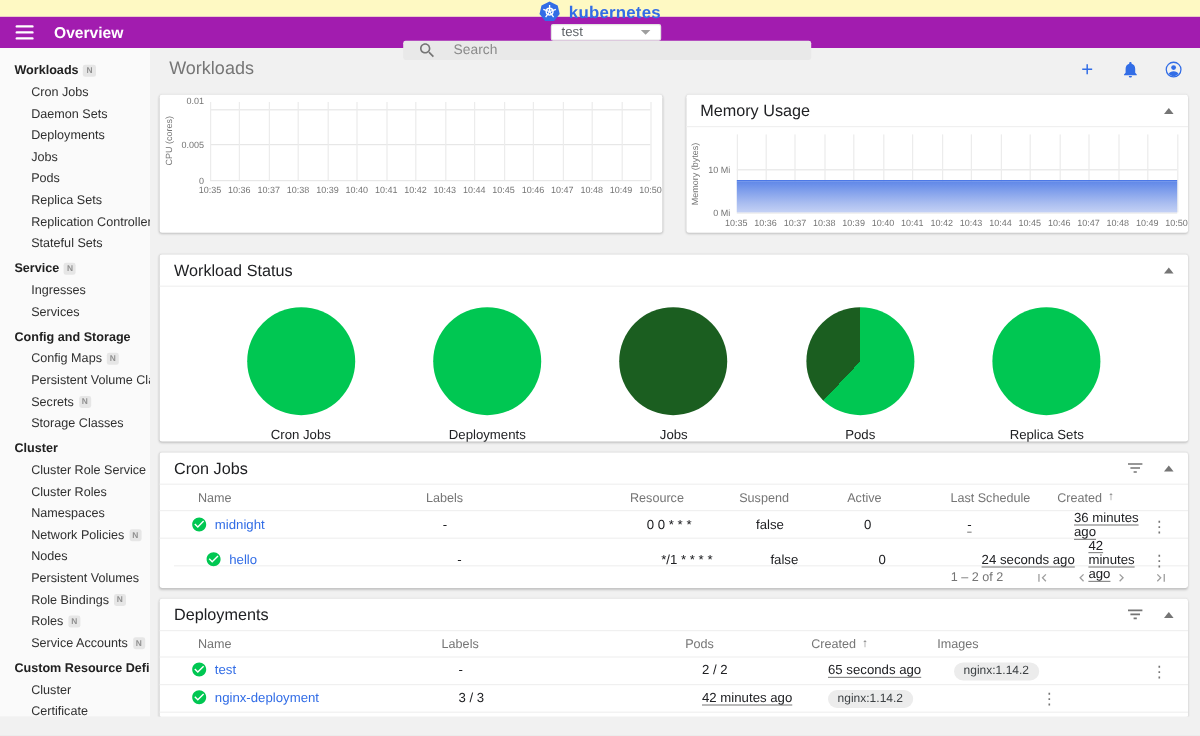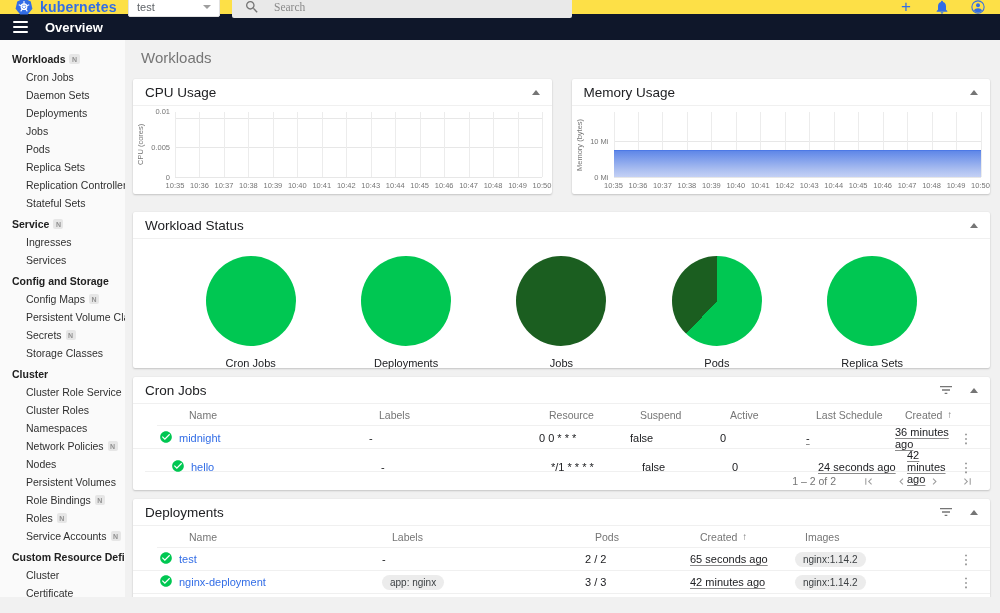--- a/index.html
+++ b/index.html
@@ -2,36 +2,36 @@
 <html><head>
 <meta charset="utf-8">
 <style>
   * { margin:0; padding:0; box-sizing:border-box; }
   html,body { background:#e8e8e8; }
   .app {
     position:relative; width:1000px; height:613px; overflow:hidden;
     background:#f1f1f1; font-family:"Liberation Sans", sans-serif;
   }
   
-  .top-header { height:14px; background:#fde047; display:flex; align-items:center; padding:0 14px; }
+  .top-header { height:14px; background:#fef9c3; display:flex; align-items:center; padding:0 14px;flex-direction:column; }
   .logo { display:flex; align-items:center; gap:6px; width:104px; flex:none; }
   .logo-text { font-size:14px; font-weight:bold; color:#326de6; letter-spacing:.2px; }
   .ns-select { margin-left:10px; width:92px; height:20px; border:1px solid #e2e2e2; border-radius:2px;
     background:#fff; display:flex; align-items:center; padding:0 8px; font-size:11px; color:#5f6368; cursor:pointer; }
   .ns-caret { margin-left:auto; width:0; height:0; border-left:4px solid transparent; border-right:4px solid transparent; border-top:4px solid #9e9e9e; }
   .searchbar { margin-left:12px; width:340px; height:22px; background:#e9e9e9; border-radius:2px;
     display:flex; align-items:center; padding:0 12px; gap:14px; }
   .searchbar input { flex:1; border:none; background:transparent; outline:none; font-size:11.5px; color:#333;
-    font-family:Liberation Serif, serif; }
+    font-family:Liberation Sans, sans-serif; }
   .searchbar input::placeholder { color:#8a8a8a; }
   .header-icons { margin-left:auto; display:flex; align-items:center; gap:20px; color:#326de6; }
   .hicon { width:16px; height:16px; cursor:pointer; display:flex; align-items:center; justify-content:center; }
   .plus-glyph { font-size:17px; line-height:16px; color:#326de6; font-weight:normal; }
   
-  .toolbar { height:26px; background:#0f172a; color:#fff; display:flex; align-items:center; padding:0 13px; gap:17px; }
+  .toolbar { height:26px; background:#a21caf; color:#fff; display:flex; align-items:center; padding:0 13px; gap:17px; }
   .hamburger { width:15px; display:flex; flex-direction:column; gap:3px; cursor:pointer; }
   .hamburger span { height:2px; background:#fff; border-radius:1px; }
   .toolbar-title { font-size:13px; font-weight:bold; }
   
   .body { display:flex; height:557px; }
   .sidebar { width:125px; flex:none; background:#fafafa; padding-top:7px; overflow:hidden; }
   .side-item { display:flex; align-items:center; gap:4px; font-size:10.5px; color:#303030;
     padding:3px 4px 3px 12px; line-height:12px; cursor:pointer; white-space:nowrap; }
   .side-item.lvl0 { font-weight:bold; color:#212121; margin-top:3px; }
   .side-item.lvl1 { padding-left:26px; }
@@ -57,21 +57,21 @@
     display:flex; align-items:center; justify-content:center; }
   .area-fill { position:absolute; background:linear-gradient(180deg,#5f87e8 0%, #a9bdf0 70%, #c4d1f5 100%);
     border-top:1px solid #4d79e6; }
   .status-card { height:156px; margin-bottom:9px; }
   .pies { display:flex; justify-content:space-around; padding:17px 40px 0; }
   .pie-item { display:flex; flex-direction:column; align-items:center; }
   .pie { width:90px; height:90px; border-radius:50%; }
   .pie-label { margin-top:11px; font-size:11px; color:#202124; }
   .table-card { margin-bottom:9px; }
   .trow { display:grid; align-items:center; padding:0 12px; border-bottom:1px solid #f0f0f0; }
-  .thead { height:22px; font-size:10.5px; color:#757575;margin-left:24px; }
+  .thead { height:22px; font-size:10.5px; color:#757575; }
   .thead .hcell { display:flex; align-items:center; gap:5px; cursor:pointer; }
   .sort-arrow { font-size:10px; color:#757575; }
   .tdata { height:23px; font-size:11px; color:#202124;padding-left:26px; }
   .cell-link { color:#326de6; text-decoration:none; cursor:pointer; }
   .underlined { text-decoration:underline; text-decoration-color:#8c8c8c; text-underline-offset:2px; }
   .chip { display:inline-block; background:#ececec; border-radius:9px; padding:2px 8px; font-size:10px; color:#3c4043; }
   .status-icon { width:14px; height:14px; color:#00c752; }
   .kebab { color:#757575; font-size:13px; text-align:center; cursor:pointer; line-height:1; }
   .pager { display:flex; justify-content:flex-end; align-items:center; height:18px; padding:0 16px; font-size:10.5px; color:#757575; }
   .pager-controls { display:flex; align-items:center; gap:20px; margin-left:26px; }
@@ -231,26 +231,20 @@
         <div class="side-item lvl1">
           <span class="side-label">Certificate</span>
         </div>
       </nav>
 
     <main class="content">
       <div class="page-title">Workloads</div>
 
       <div class="charts-row">
         <section class="card chart-card">
-          <div class="card-header">
-            <span class="card-title">CPU Usage</span>
-            <div class="card-actions">
-                <span class="caret-up"></span>
-              </div>
-          </div>
           <div class="chart" id="cpu-chart">
               <div class="ylab" style="left: 2px; top: 6px; height: 65px; width: 11px;">CPU (cores)</div>
               <div class="gridline-h" style="left: 42px; width: 367px; top: 71px;"></div>
               <div class="ytick-label" style="left: 11px; top: 67px;">0</div>
               <div class="gridline-h" style="left: 42px; width: 367px; top: 41.4545px;"></div>
               <div class="ytick-label" style="left: 11px; top: 37.4545px;">0.005</div>
               <div class="gridline-h" style="left: 42px; width: 367px; top: 11.9091px;"></div>
               <div class="ytick-label" style="left: 11px; top: 1px;">0.01</div>
               <div class="gridline-v" style="left: 42px; top: 6px; height: 65px;"></div>
               <div class="xtick-label" style="left: 42px; top: 75px;">10:35</div>
@@ -490,21 +484,20 @@
               <div>2 / 2</div>
               <div><span class="underlined">65 seconds ago</span></div>
               <div><span class="chip">nginx:1.14.2</span></div>
               <div class="kebab">⋮</div>
             </div>
             <div class="trow tdata" style="grid-template-columns: 20px 203px 203px 105px 105px 1fr 24px;">
               <div><svg class="status-icon" viewBox="0 0 24 24">
                   <path fill="currentColor" d="M12 2C6.48 2 2 6.48 2 12s4.48 10 10 10 10-4.48 10-10S17.52 2 12 2zm-2 15l-5-5 1.41-1.41L10 14.17l7.59-7.59L19 8l-9 9z"></path>
                 </svg></div>
               <div><a class="cell-link">nginx-deployment</a></div>
-              <div><span class="chip">app: nginx</span></div>
               <div>3 / 3</div>
               <div><span class="underlined">42 minutes ago</span></div>
               <div><span class="chip">nginx:1.14.2</span></div>
               <div class="kebab">⋮</div>
             </div>
           </div>
       </section>
     </main>
   </div>
 </div>

